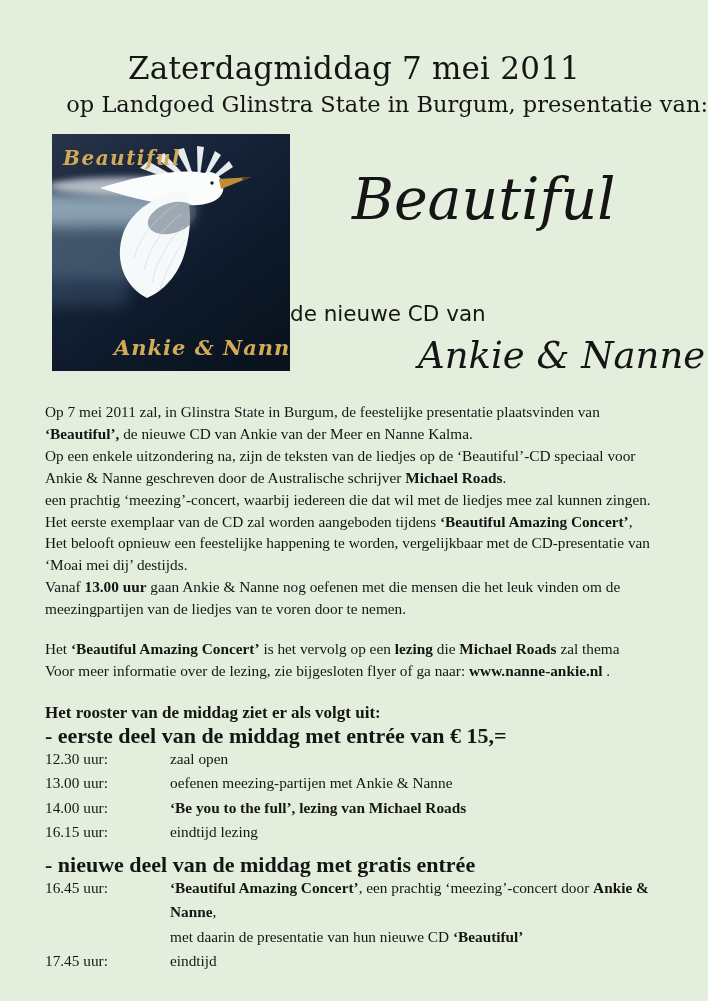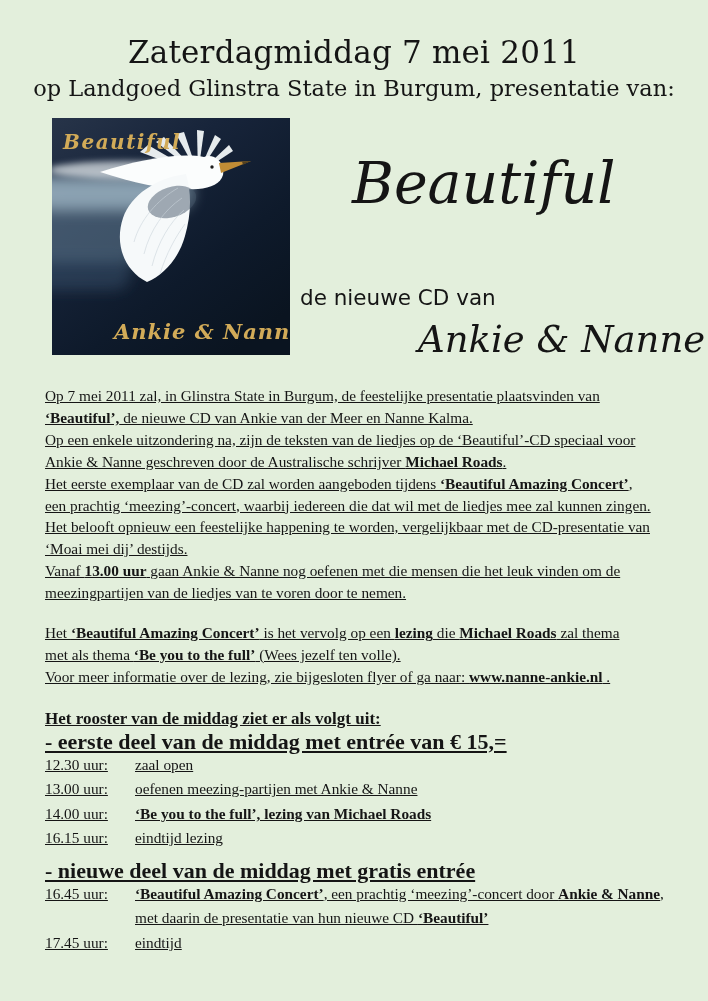--- a/index.html
+++ b/index.html
@@ -4,67 +4,68 @@
 <style>
   :root{
     --bg:#e3efdc; --ink:#151515; --gold:#d2ab58; --navy:#16222f;
   }
   *{box-sizing:border-box;}
   html,body{margin:0;padding:0;}
   body{
     width:708px;height:1001px;background:var(--bg);color:var(--ink);
     font-family:"Liberation Serif","DejaVu Serif",serif;
   }
-  .page{position:relative;width:708px;height:975px;overflow:hidden;}
+  .page{position:relative;width:708px;height:975px;overflow:hidden;margin-top:16px;}
 
   
   .hdr{text-align:center;padding-top:34px;}
   .hdr h1{
     margin:0;font-weight:normal;font-size:31px;line-height:36px;
     font-family:"DejaVu Serif","Liberation Serif",serif;letter-spacing:.2px;
   }
   .hdr h2{
     margin:5px 0 0;font-weight:normal;font-size:22.5px;line-height:27px;
     font-family:"DejaVu Serif","Liberation Serif",serif;
+    text-align:right;
   }
 
   
   .hero{position:relative;height:253px;margin-top:15px;}
   .cd{position:absolute;left:52px;top:1px;width:238px;height:237px;}
   .cd svg{display:block;}
   .gold-script{
     font-family:"DejaVu Serif","Liberation Serif",serif;
     font-style:italic;font-weight:bold;fill:var(--gold);
   }
   .hero-title{
     position:absolute;left:352px;top:36px;font-size:57px;line-height:60px;
     font-style:italic;font-family:"DejaVu Serif","Liberation Serif",serif;
   }
   .hero-leadin{
-    position:absolute;left:300px;top:168px;font-size:21.5px;
+    position:absolute;left:290px;top:168px;font-size:21.5px;
     font-family:"DejaVu Sans","Liberation Sans",sans-serif;
   }
   .hero-artist{
     position:absolute;left:418px;top:203px;font-size:37px;line-height:40px;
     font-style:italic;font-family:"DejaVu Serif","Liberation Serif",serif;
   }
 
   
-  .content{padding:0 38px 0 45px;text-decoration:underline;}
+  .content{padding:0 38px 0 45px;}
   .para{font-size:15.3px;line-height:21.9px;}
   .para-intro{margin-top:15px;}
   .para-lecture{margin-top:18px;}
   .b{font-weight:bold;}
   .lnk{font-weight:bold;cursor:pointer;}
 
   .sched-head{margin-top:19px;font-size:17px;line-height:23px;font-weight:bold;}
   .sched-subhead{font-size:22px;line-height:23px;font-weight:bold;}
   .sched-subhead.part2{margin-top:8px;}
   .srows{font-size:15.3px;line-height:24.5px;}
-  .srow{display:flex;align-items:flex-start;}
+  .srow{display:flex;align-items:flex-start;gap:35px;}
   .stime{width:90px;flex:0 0 90px;}
   .sdesc{flex:1;}
 </style>
 </head>
 <body>
 
 <div class="page">
 
   <header class="hdr">
     <h1>Zaterdagmiddag 7 mei 2011</h1>
@@ -126,30 +127,29 @@
     <div class="hero-leadin">de nieuwe CD van</div>
     <div class="hero-artist">Ankie &amp; Nanne</div>
   </section>
 
   <section class="content">
     <div class="para para-intro">
         <div class="tline"><span>Op 7 mei 2011 zal, in Glinstra State in Burgum, de feestelijke presentatie plaatsvinden van</span></div>
         <div class="tline"><span class="b">‘Beautiful’,</span><span> de nieuwe CD van Ankie van der Meer en Nanne Kalma.</span></div>
         <div class="tline"><span>Op een enkele uitzondering na, zijn de teksten van de liedjes op de ‘Beautiful’-CD speciaal voor</span></div>
         <div class="tline"><span>Ankie &amp; Nanne geschreven door de Australische schrijver </span><span class="b">Michael Roads</span><span>.</span></div>
+        <div class="tline"><span>een prachtig ‘meezing’-concert, waarbij iedereen die dat wil met de liedjes mee zal kunnen zingen.</span></div>
         <div class="tline"><span>Het eerste exemplaar van de CD zal worden aangeboden tijdens </span><span class="b">‘Beautiful Amazing Concert’</span><span>,</span></div>
-        <div class="tline"><span>een prachtig ‘meezing’-concert, waarbij iedereen die dat wil met de liedjes mee zal kunnen zingen.</span></div>
         <div class="tline"><span>Het belooft opnieuw een feestelijke happening te worden, vergelijkbaar met de CD-presentatie van</span></div>
         <div class="tline"><span>‘Moai mei dij’ destijds.</span></div>
         <div class="tline"><span>Vanaf </span><span class="b">13.00 uur</span><span> gaan Ankie &amp; Nanne nog oefenen met die mensen die het leuk vinden om de</span></div>
         <div class="tline"><span>meezingpartijen van de liedjes van te voren door te nemen.</span></div>
       </div>
     <div class="para para-lecture">
         <div class="tline"><span>Het </span><span class="b">‘Beautiful Amazing Concert’</span><span> is het vervolg op een </span><span class="b">lezing</span><span> die </span><span class="b">Michael Roads</span><span> zal thema</span></div>
-        <div class="tline"><span>met als thema </span><span class="b">‘Be you to the full’</span><span> (Wees jezelf ten volle).</span></div>
         <div class="tline"><span>Voor meer informatie over de lezing, zie bijgesloten flyer of ga naar: </span><span class="b lnk">www.nanne-ankie.nl</span><span> .</span></div>
       </div>
 
     <div class="sched-head">Het rooster van de middag ziet er als volgt uit:</div>
     <div class="sched-subhead">- eerste deel van de middag met entrée van € 15,=</div>
     <div class="srows">
         <div class="srow">
           <div class="stime">12.30 uur:</div>
           <div class="sdesc">
             <div class="tline"><span>zaal open</span></div>

